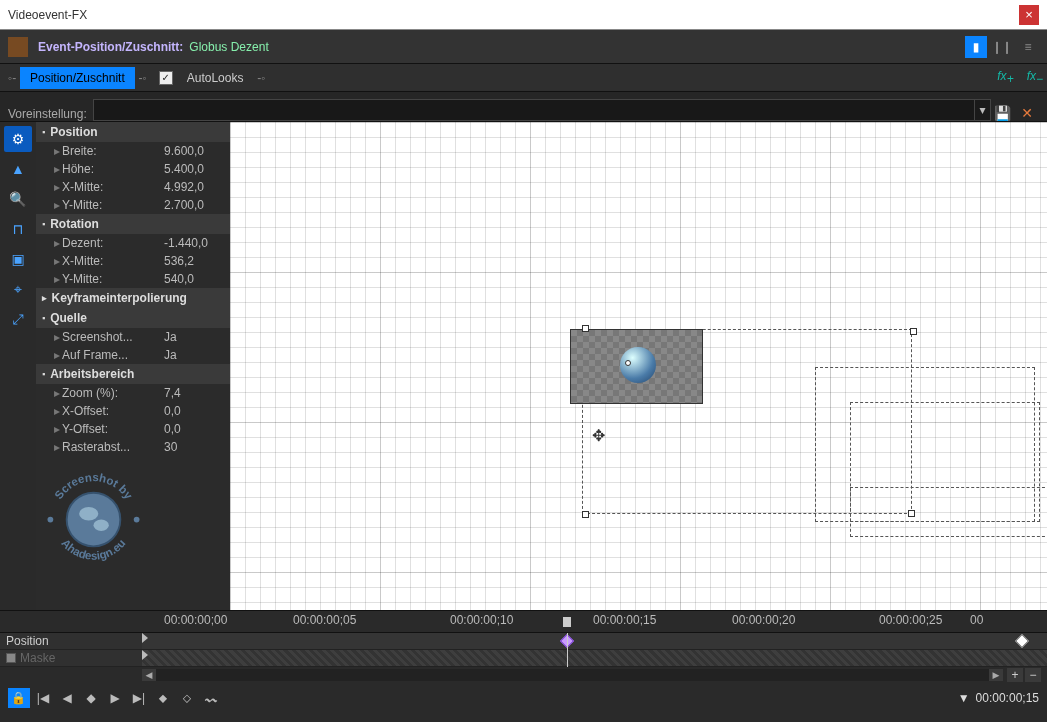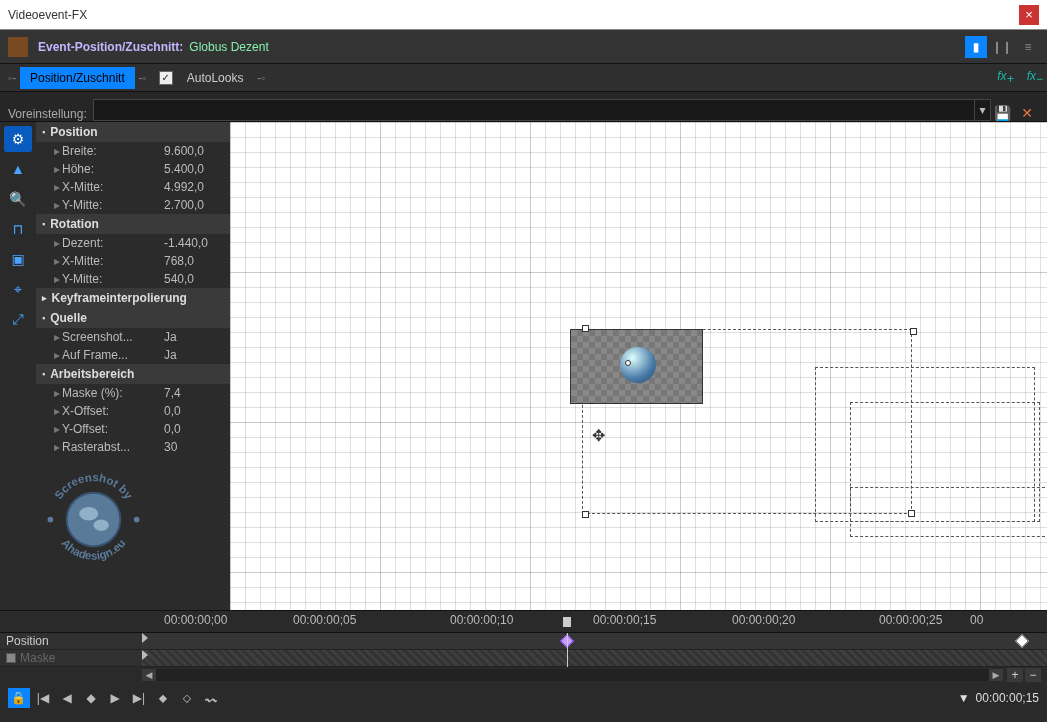--- a/index.html
+++ b/index.html
@@ -170,21 +170,21 @@
         <span>Rotation</span>
       </div>
     <div class="row">
         <span class="bullet">▸</span>
         <span class="lbl">Dezent:</span>
         <span class="val">-1.440,0</span>
       </div>
     <div class="row">
         <span class="bullet">▸</span>
         <span class="lbl">X-Mitte:</span>
-        <span class="val">768,0</span>
+        <span class="val">536,2</span>
       </div>
     <div class="row">
         <span class="bullet">▸</span>
         <span class="lbl">Y-Mitte:</span>
         <span class="val">540,0</span>
       </div>
 
     <div class="group-head">
         <span class="collapser">▸</span>
         <span>Keyframeinterpolierung</span>
@@ -204,21 +204,21 @@
         <span class="lbl">Auf Frame...</span>
         <span class="val">Ja</span>
       </div>
 
     <div class="group-head">
         <span class="collapser">▪</span>
         <span>Arbeitsbereich</span>
       </div>
     <div class="row">
         <span class="bullet">▸</span>
-        <span class="lbl">Maske (%):</span>
+        <span class="lbl">Zoom (%):</span>
         <span class="val">7,4</span>
       </div>
     <div class="row">
         <span class="bullet">▸</span>
         <span class="lbl">X-Offset:</span>
         <span class="val">0,0</span>
       </div>
     <div class="row">
         <span class="bullet">▸</span>
         <span class="lbl">Y-Offset:</span>

